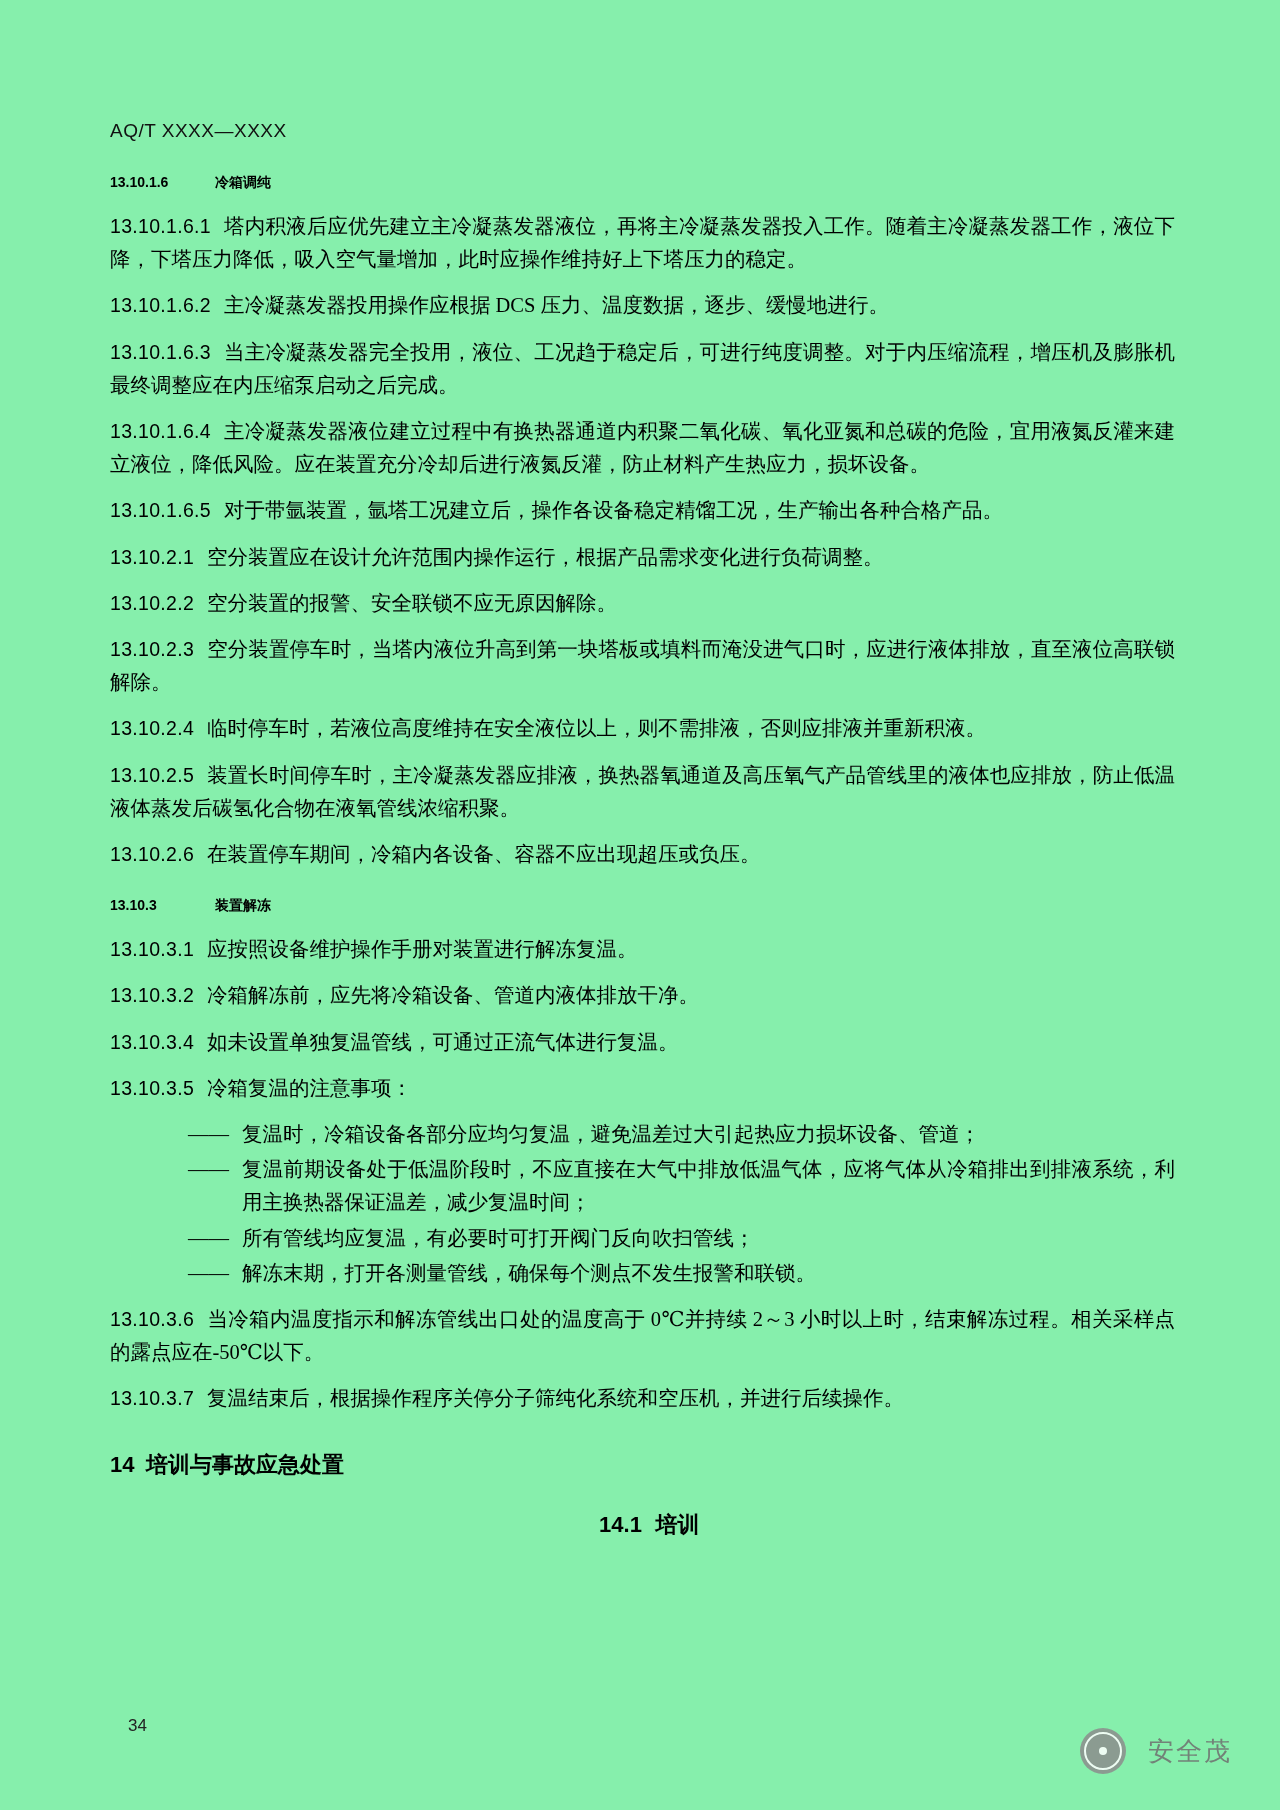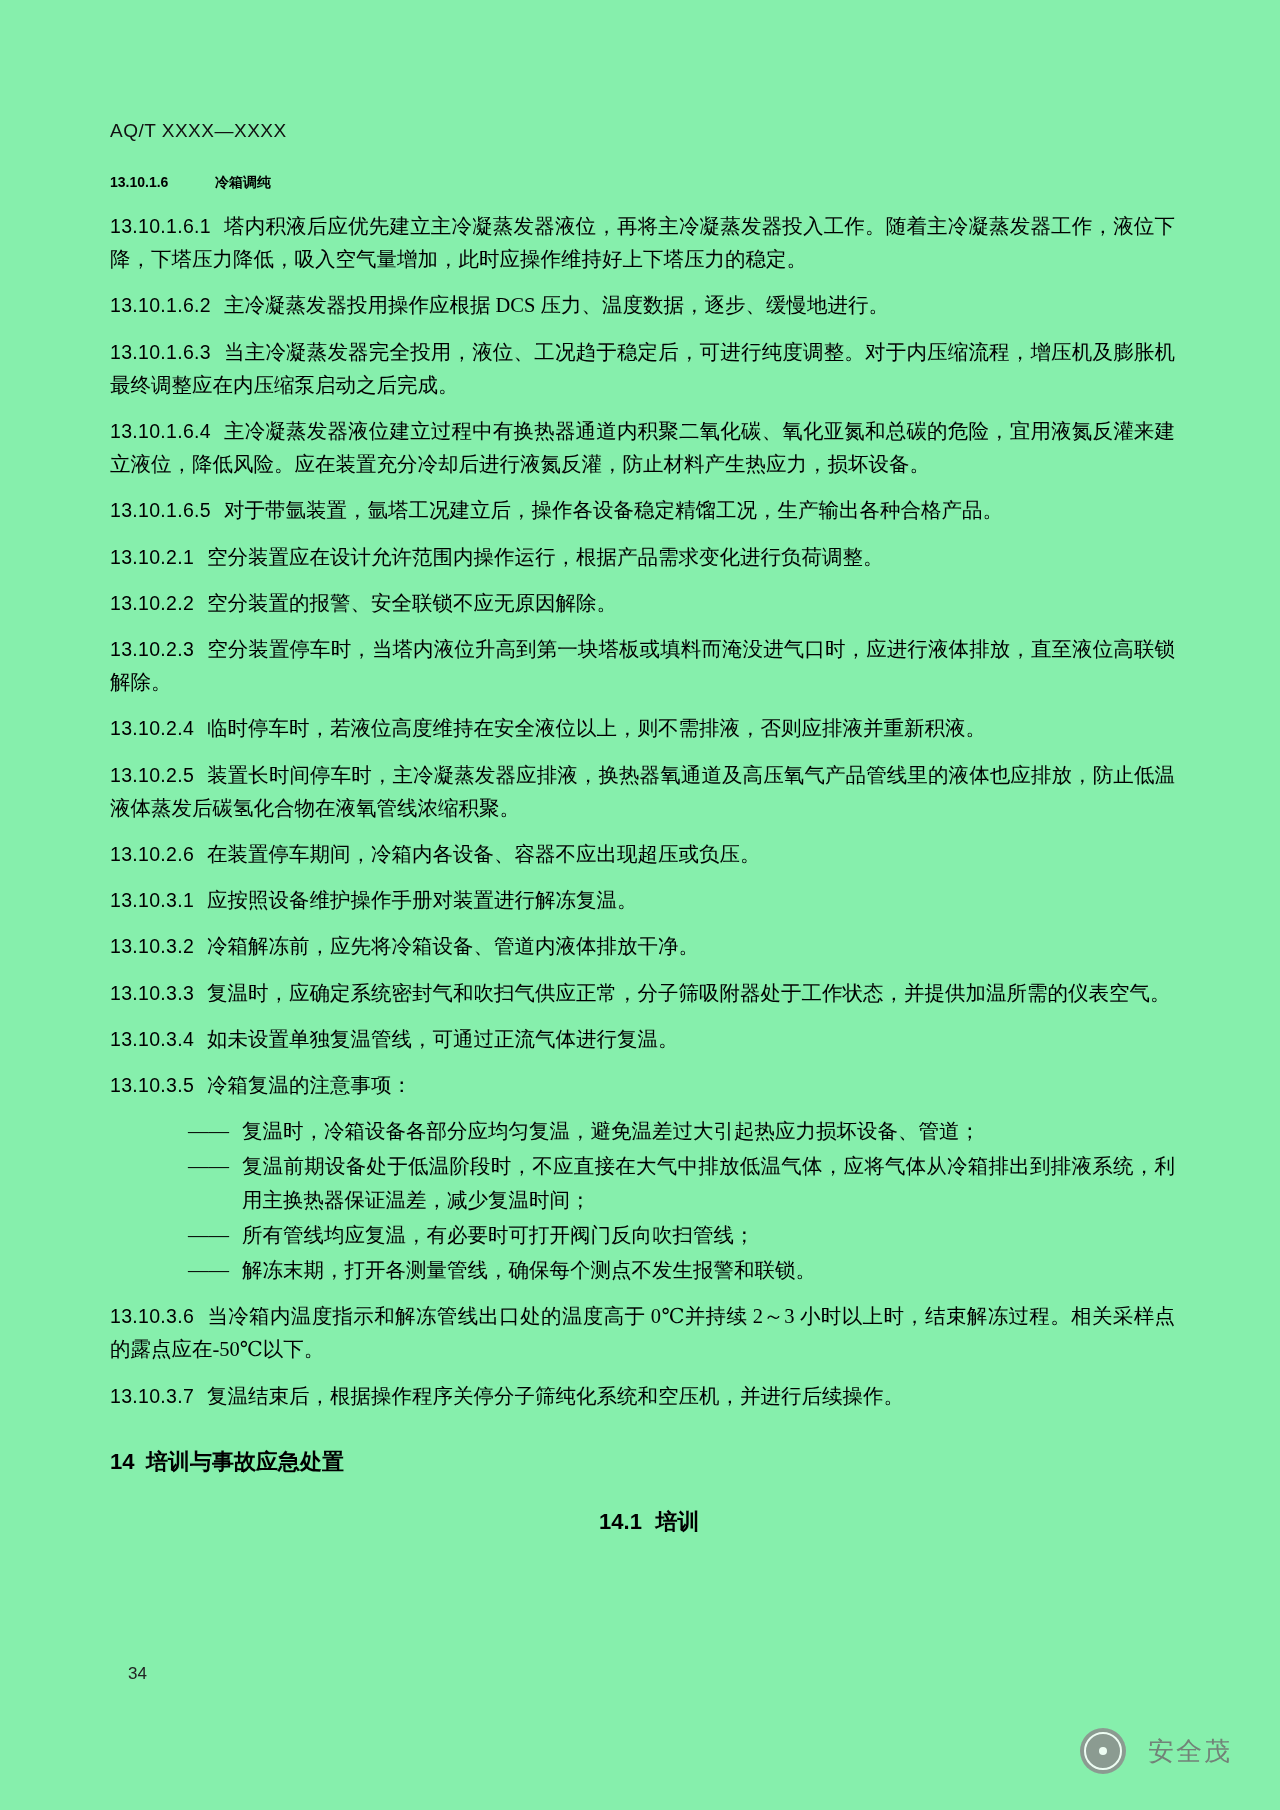--- a/index.html
+++ b/index.html
@@ -103,21 +103,21 @@
     width: 54px;
     display: inline-block;
   }
   .dashlist li .txt {
     display: block;
     padding-left: 54px;
   }
   .page-number {
     position: absolute;
     left: 128px;
-    top: 1664px;
+    top: 1716px;
     font-family: "Liberation Sans", sans-serif;
     font-size: 17px;
     color: #222;
   }
   .watermark {
     position: absolute;
     right: 48px;
     bottom: 36px;
     display: flex;
     align-items: center;
@@ -205,32 +205,32 @@
     </p>
 
     <p class="para">
       <span class="num">13.10.2.5</span><span>装置长时间停车时，主冷凝蒸发器应排液，换热器氧通道及高压氧气产品管线里的液体也应排放，防止低温液体蒸发后碳氢化合物在液氧管线浓缩积聚。</span>
     </p>
 
     <p class="para">
       <span class="num">13.10.2.6</span><span>在装置停车期间，冷箱内各设备、容器不应出现超压或负压。</span>
     </p>
 
+    <div class="h3">
+      <span class="num">13.10.3</span><span>装置解冻</span>
+    </div>
 
     <p class="para">
       <span class="num">13.10.3.1</span><span>应按照设备维护操作手册对装置进行解冻复温。</span>
     </p>
 
     <p class="para">
       <span class="num">13.10.3.2</span><span>冷箱解冻前，应先将冷箱设备、管道内液体排放干净。</span>
     </p>
 
-    <p class="para">
-      <span class="num">13.10.3.3</span><span>复温时，应确定系统密封气和吹扫气供应正常，分子筛吸附器处于工作状态，并提供加温所需的仪表空气。</span>
-    </p>
 
     <p class="para">
       <span class="num">13.10.3.4</span><span>如未设置单独复温管线，可通过正流气体进行复温。</span>
     </p>
 
     <p class="para">
       <span class="num">13.10.3.5</span><span>冷箱复温的注意事项：</span>
     </p>
 
     <ul class="dashlist">

